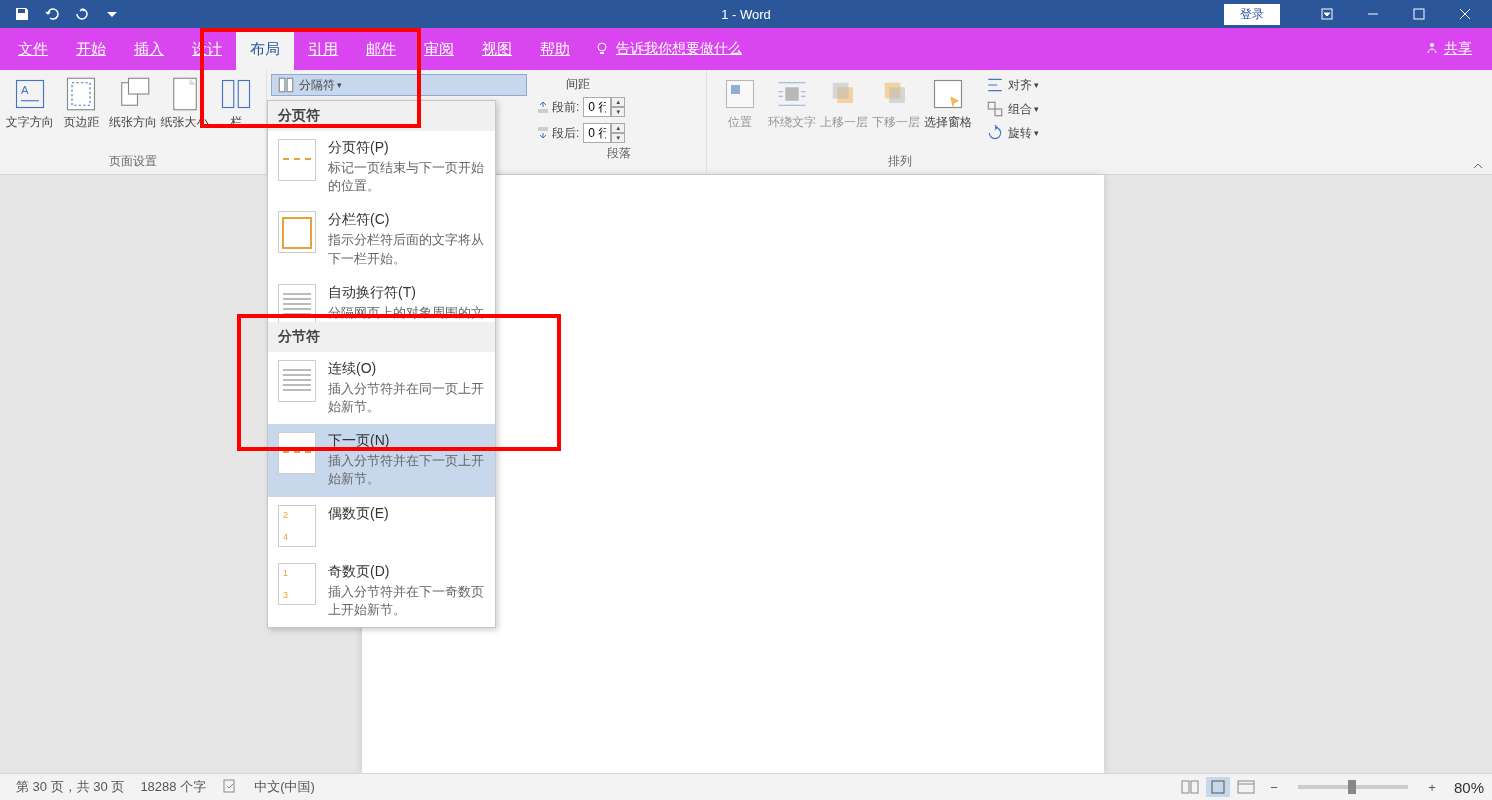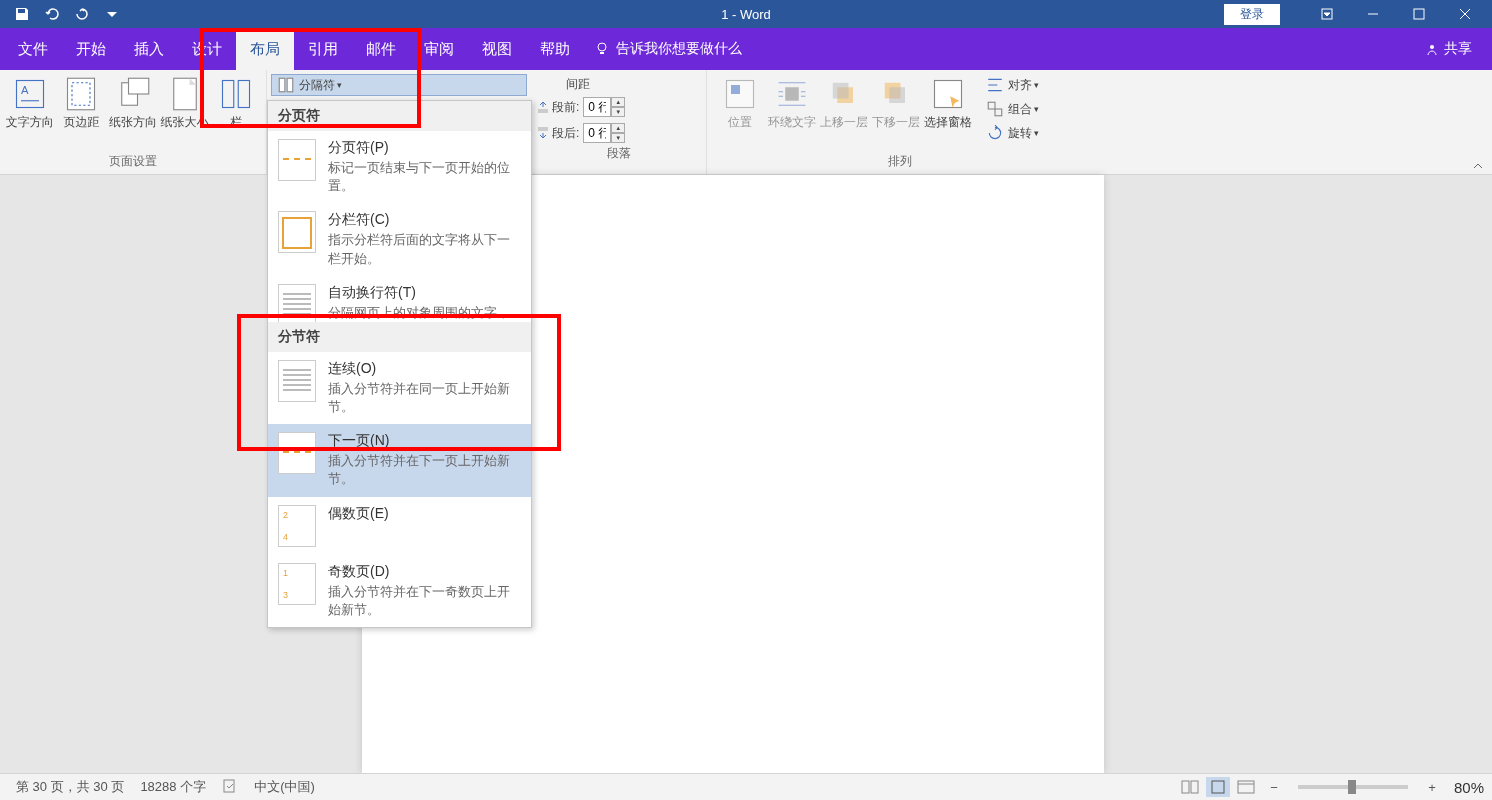--- a/index.html
+++ b/index.html
@@ -10,26 +10,26 @@
 .qat { display: flex; align-items: center; padding-left: 8px; gap: 2px; }
 .qat-btn { width: 28px; height: 24px; display: flex; align-items: center; justify-content: center; cursor: pointer; }
 .qat-btn svg { width: 16px; height: 16px; }
 .title-center { position: absolute; left: 50%; transform: translateX(-50%); font-size: 13px; }
 .title-right { margin-left: auto; display: flex; align-items: center; padding-right: 4px; }
 .login-btn { background: #fff; color: #2b579a; padding: 2px 16px; font-size: 12px; margin-right: 24px; cursor: pointer; margin-left: 11px; }
 .win-btn { width: 46px; height: 28px; display: flex; align-items: center; justify-content: center; cursor: pointer; }
 .win-btn svg { width: 12px; height: 12px; stroke: #fff; fill: none; stroke-width: 1; }
 
 
-.ribbon-tabs { height: 42px; background: #6d28d9; display: flex; align-items: flex-end; color: #fff; font-size: 15px; padding-left: 4px; position: relative; }
+.ribbon-tabs { height: 42px; background: #d946ef; display: flex; align-items: flex-end; color: #fff; font-size: 15px; padding-left: 4px; position: relative; text-decoration: underline; }
 .tab { padding: 11px 14px; cursor: pointer; }
 .tab.active { background: #f3f3f3; color: #2b579a; }
 .tell-me { display: flex; align-items: center; padding: 0 10px 12px 10px; font-size: 14px; }
 .tell-me svg { width: 16px; height: 16px; margin-right: 6px; }
-.share-btn { margin-left: auto; padding: 0 20px 12px 0; display: flex; align-items: flex-end; font-size: 14px; }
+.share-btn { margin-left: auto; padding: 0 20px 12px 0; display: flex; align-items: flex-start; font-size: 14px; }
 .share-btn svg { width: 16px; height: 16px; margin-right: 4px; }
 
 
 .ribbon { height: 105px; background: #f3f3f3; border-bottom: 1px solid #d4d4d4; display: flex; position: relative; }
 .group { height: 100%; border-right: 1px solid #e0e0e0; display: flex; flex-direction: column; padding: 4px 4px 0 4px; position: relative; }
 .group-content { flex: 1; display: flex; align-items: flex-start; }
 .group-label { text-align: center; font-size: 12px; color: #666; padding-bottom: 4px; }
 .big-btn { display: flex; flex-direction: column; align-items: center; justify-content: flex-start; width: 52px; height: 78px; font-size: 12px; color: #444; padding-top: 2px; cursor: pointer; }
 .big-btn .icon-box { width: 36px; height: 36px; display: flex; align-items: center; justify-content: center; margin-bottom: 2px; }
 .big-btn.disabled { opacity: 0.55; }
@@ -38,21 +38,21 @@
 .small-btn.pressed { background: #c8d8ec; border: 1px solid #8faad0; padding: 1px 5px; }
 .dropdown-arrow { font-size: 9px; margin-left: 2px; }
 .spacing-row { display: flex; align-items: center; font-size: 12px; color: #444; height: 24px; }
 .spacing-row svg { width: 14px; height: 14px; margin-right: 2px; }
 .spacing-input { width: 28px; height: 20px; border: 1px solid #ababab; background: #fff; font-size: 12px; padding: 0 4px; margin-left: 4px; }
 .spinner { width: 14px; display: flex; flex-direction: column; }
 .spinner div { height: 10px; border: 1px solid #ababab; background: #f0f0f0; font-size: 7px; text-align: center; line-height: 8px; cursor: pointer; }
 .collapse-btn { position: absolute; bottom: 4px; right: 8px; width: 12px; height: 12px; cursor: pointer; }
 
 
-.breaks-menu { position: absolute; top: 100px; left: 267px; width: 265px; background: #fff; border: 1px solid #c6c6c6; box-shadow: 2px 2px 6px rgba(0,0,0,0.2); z-index: 100; font-size: 13px; }
+.breaks-menu { position: absolute; top: 100px; left: 267px; width: 229px; background: #fff; border: 1px solid #c6c6c6; box-shadow: 2px 2px 6px rgba(0,0,0,0.2); z-index: 100; font-size: 13px; }
 .menu-header { background: #f0f0f0; padding: 6px 10px; font-weight: bold; color: #444; font-size: 14px; }
 .menu-item { display: flex; padding: 8px 10px; cursor: pointer; }
 .menu-item.highlight { background: #c8d8ec; }
 .menu-icon { width: 38px; height: 42px; border: 1px solid #ccc; background: #fff; margin-right: 12px; flex-shrink: 0; position: relative; }
 .menu-text { flex: 1; }
 .menu-title { font-size: 14px; color: #333; margin-bottom: 2px; }
 .menu-desc { font-size: 13px; color: #666; line-height: 1.4; }
 .cutoff-item { max-height: 46px; overflow: hidden; }
 
 

